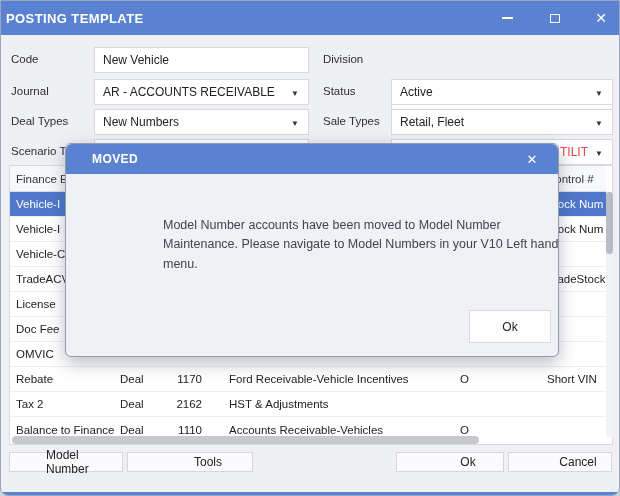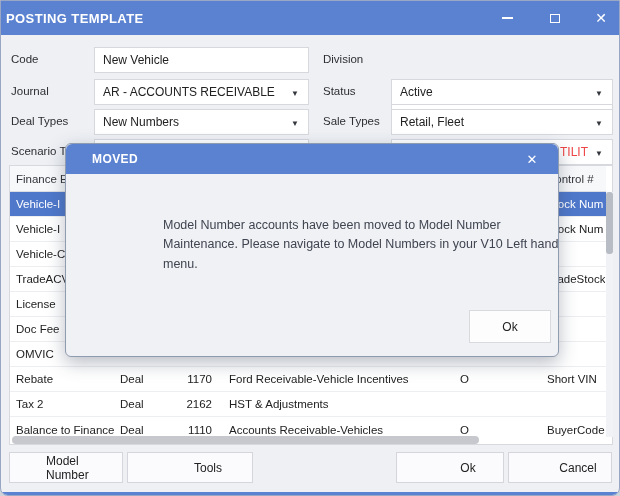--- a/index.html
+++ b/index.html
@@ -25,29 +25,29 @@
   .table{position:absolute;left:8px;top:164px;width:604px;height:280px;background:#fff;border:1px solid #d7d9de;}
   .thead{position:absolute;left:0;top:0;width:596px;height:26px;background:#f7f8fa;border-bottom:1px solid #dcdee3;}
   .thead .c{color:#33353a;}
   .trow{position:absolute;left:0;width:596px;height:25px;background:#fff;border-bottom:1px solid #eceef1;}
   .trow.selected{background:#4f78cb;}
   .trow.selected .c{color:#fff;}
   .c{position:absolute;top:0;height:100%;display:flex;align-items:center;font-size:11.5px;color:#222;
      white-space:nowrap;overflow:hidden;}
   .c.el{left:6px;width:102px;}
   .c.ty{left:110px;width:40px;}
-  .c.ac{left:160px;width:42px;justify-content:flex-end;}
+  .c.ac{left:150px;width:42px;justify-content:flex-end;}
   .c.de{left:219px;width:228px;}
   .c.fl{left:450px;width:16px;}
   .c.co{left:537px;width:58px;}
   .vscroll{position:absolute;left:596px;top:26px;width:7px;height:245px;background:#f1f2f5;}
   .vthumb{position:absolute;left:0;top:0;width:7px;height:62px;background:#b8bcc4;border-radius:3px;}
   .hthumb{position:absolute;left:2px;top:270px;width:467px;height:8px;background:#c6c8cd;border-radius:4px;}
   
-  .btn{position:absolute;top:451px;height:31px;background:#fbfbfd;border:1px solid #d4d6db;
+  .btn{position:absolute;top:451px;height:20px;background:#fbfbfd;border:1px solid #d4d6db;
        display:flex;align-items:center;justify-content:center;font-size:12px;color:#222;cursor:default;padding-left:36px;}
   .bottomstrip{position:absolute;left:0;top:491px;width:620px;height:5px;background:#5b82d1;border-radius:0 0 7px 7px;}
   
   .modal{position:absolute;left:64px;top:142px;width:494px;height:214px;background:#f0f1f5;
          border:1px solid #8f9cb0;border-radius:6px;box-shadow:0 6px 18px rgba(55,65,90,.35);z-index:10;}
   .modal-titlebar{position:absolute;left:0;top:0;width:100%;height:30px;background:#5b82d1;border-radius:6px 6px 0 0;
                   display:flex;align-items:center;}
   .modal-titlebar .mtitle{color:#fff;font-size:12px;font-weight:700;letter-spacing:.4px;padding-left:26px;}
   .modal-close{position:absolute;right:12px;top:0;width:28px;height:30px;display:flex;align-items:center;justify-content:center;
                color:#fff;font-size:13px;font-weight:700;cursor:default;}
@@ -157,21 +157,20 @@
       <div class="c de">HST &amp; Adjustments</div>
       <div class="c fl"></div>
       <div class="c co"></div>
     </div>
     <div class="trow" style="top:251px;border-bottom:none;">
       <div class="c el">Balance to Finance</div>
       <div class="c ty">Deal</div>
       <div class="c ac">1110</div>
       <div class="c de">Accounts Receivable-Vehicles</div>
       <div class="c fl">O</div>
-      <div class="c co">BuyerCode</div>
     </div>
 
     <div class="vscroll">
       <div class="vthumb"></div>
     </div>
     <div class="hthumb"></div>
   </div>
 
   <div class="btn" style="left:8px;width:114px;">Model Number</div>
   <div class="btn" style="left:126px;width:126px;">Tools</div>

